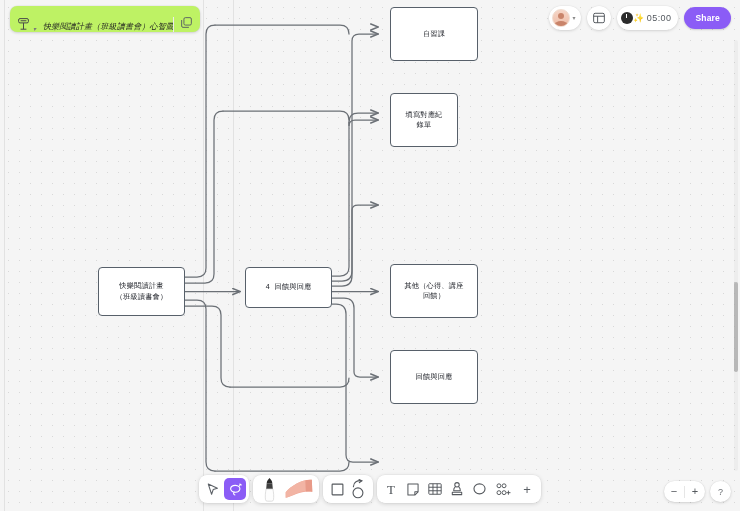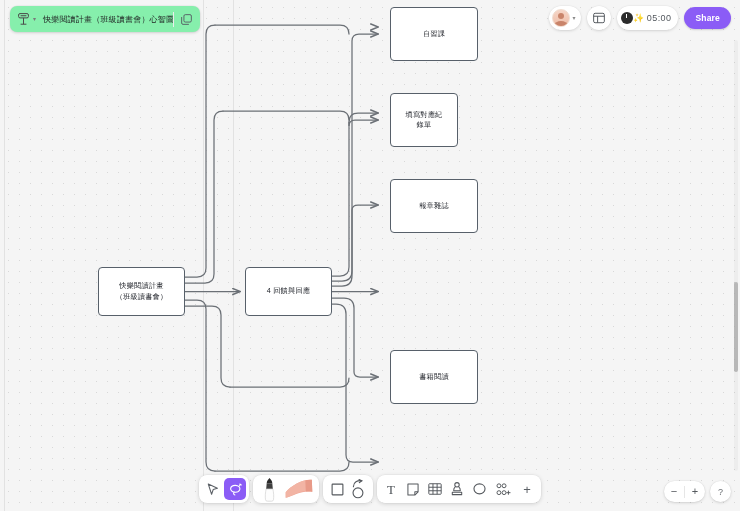--- a/index.html
+++ b/index.html
@@ -55,25 +55,26 @@
     box-shadow: 0 0 0 0 rgba(0,0,0,0);
   }
   .node-label { display: block; width: 100%; }
 
   
   #titlebar {
     position: absolute;
     left: 10px; top: 6px;
     height: 26px;
     display: flex;
-    align-items: center;
-    background: #86efac;
+    align-items: flex-end;
+    background: #bef264;
     border-radius: 7px;
     box-shadow: 0 1px 3px rgba(0,0,0,0.14), 0 0 0 0.5px rgba(0,0,0,0.04);
     padding: 0 4px 0 5px;
+    font-style: italic;
   }
   #titlebar .app-badge {
     width: 17px; height: 17px;
     display: flex; align-items: center; justify-content: center;
     color: #4a4a4a;
   }
   #titlebar .caret {
     font-size: 6px;
     color: #7a7a7a;
     margin: 0 5px 0 1px;
@@ -338,39 +339,39 @@
       <g fill="none" stroke="#6b7076" stroke-width="1.25" stroke-linecap="round">
         <path d="M332,281 L342,281 Q352,281 352,271 L352,41 Q352,34 359,34 L378,34" marker-end="url(#ah)"></path>
         <path d="M349,122 L349,126 Q349,120 355,120 L378,120" marker-end="url(#ah)"></path>
       </g>
     </svg>
 
     <div class="node" style="left:98px; top:267px; width:87px; height:49px;">
       <span class="node-label">快樂閱讀計畫（班級讀書會）</span>
     </div>
 
-    <div class="node" style="left:245px; top:267px; width:87px; height:49px;">
+    <div class="node" style="left:245px; top:267px; width:87px; height:41px;font-family:Liberation Mono, monospace;">
       <span class="node-label">4 回饋與回應</span>
     </div>
 
     <div class="node" style="left:390px; top:7px; width:88px; height:54px;">
       <span class="node-label">自習課</span>
     </div>
 
     <div class="node" style="left:390px; top:93px; width:68px; height:54px;">
       <span class="node-label">填寫對應紀錄單</span>
     </div>
 
-    <div class="node" style="left:390px; top:179px; width:88px; height:54px;">
-      <span class="node-label">報章雜誌</span>
-    </div>
-
+
+    <div class="node" style="left:390px; top:264px; width:88px; height:54px;">
+      <span class="node-label">其他（心得、講座回饋）</span>
+    </div>
 
     <div class="node" style="left:390px; top:350px; width:88px; height:54px;">
-      <span class="node-label">書籍閱讀</span>
+      <span class="node-label">回饋與回應</span>
     </div>
 
   </div>
 
   <div id="titlebar">
     <span class="app-badge">
       <svg width="11" height="12" viewBox="0 0 11 12" fill="none" stroke="#4a4a4a" stroke-width="1">
         <rect x="0.6" y="0.6" width="9.8" height="4.3" rx="1.4"></rect>
         <path d="M5.5 4.9 L5.5 11.2"></path>
         <path d="M2.6 11.2 L8.4 11.2"></path>

